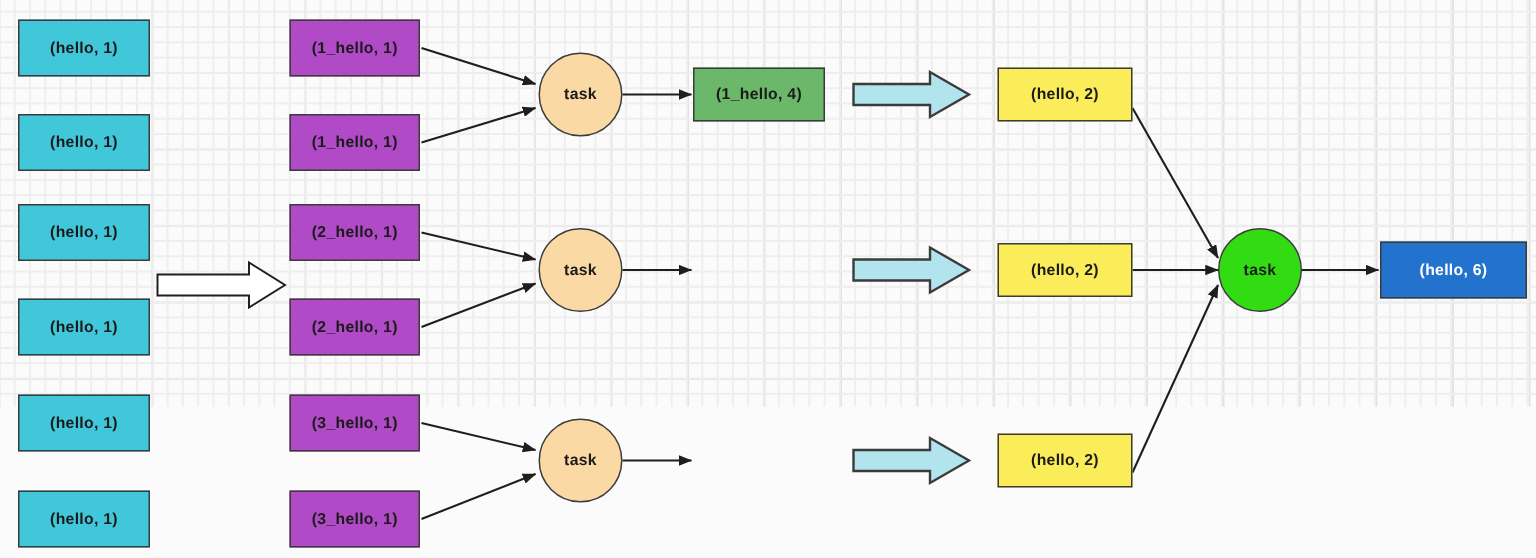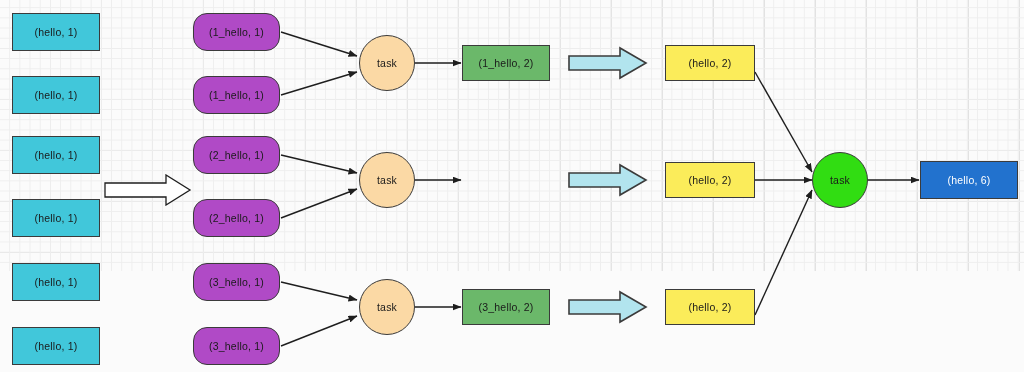--- a/index.html
+++ b/index.html
@@ -22,20 +22,21 @@
       linear-gradient(to right, #eeeeee 1px, transparent 1px),
       linear-gradient(to bottom, #eeeeee 1px, transparent 1px),
       linear-gradient(to right, #e2e2e2 1px, transparent 1px),
       linear-gradient(to bottom, #e2e2e2 1px, transparent 1px);
     background-size:
       10.2px 10.2px,
       10.2px 10.2px,
       51px 51px,
       51px 51px;
     background-position: -1px -3px, -1px -3px, -1px -3px, -1px -3px;
+    font-weight: bold;
   }
   .edges {
     position: absolute;
     left: 0;
     top: 0;
     width: 1024px;
     height: 372px;
     pointer-events: none;
   }
   .node {
@@ -46,21 +47,21 @@
     justify-content: center;
     font-size: 10.5px;
     color: #1a1a1a;
     letter-spacing: 0.2px;
     white-space: nowrap;
   }
   .rect {
     border: 1.6px solid #3b3b3b;
   }
   .rect.cyan   { background: #41c7da; }
-  .rect.purple { background: #b04ac6; border-radius: 14px; }
+  .rect.purple { background: #b04ac6; }
   .rect.green  { background: #6bb86a; }
   .rect.yellow { background: #fbec5a; }
   .rect.blue   { background: #2272ce; }
   .circle {
     border-radius: 50%;
     border: 1.6px solid #3b3b3b;
   }
   .circle.orange { background: #fbd9a5; }
   .circle.brightgreen { background: #31dd12; }
   .bigarrow {
@@ -124,22 +125,21 @@
   <div class="node rect purple" style="left:193px; top:76px;  width:87px; height:38px;">(1_hello, 1)</div>
   <div class="node rect purple" style="left:193px; top:136px; width:87px; height:38px;">(2_hello, 1)</div>
   <div class="node rect purple" style="left:193px; top:199px; width:87px; height:38px;">(2_hello, 1)</div>
   <div class="node rect purple" style="left:193px; top:263px; width:87px; height:38px;">(3_hello, 1)</div>
   <div class="node rect purple" style="left:193px; top:327px; width:87px; height:38px;">(3_hello, 1)</div>
 
   <div class="node circle orange" style="left:359px; top:35px;  width:56px; height:56px;">task</div>
   <div class="node circle orange" style="left:359px; top:152px; width:56px; height:56px;">task</div>
   <div class="node circle orange" style="left:359px; top:279px; width:56px; height:56px;">task</div>
 
-  <div class="node rect green" style="left:462px; top:45px;  width:88px; height:36px;">(1_hello, 2)</div>
-  <div class="node rect green" style="left:462px; top:289px; width:88px; height:36px;">(3_hello, 2)</div>
+  <div class="node rect green" style="left:462px; top:45px;  width:88px; height:36px;">(1_hello, 4)</div>
 
   <svg class="bigarrow" style="left:568px; top:46px;" width="80" height="34" viewBox="0 0 80 34">
     <polygon points="1,10 52,10 52,2 78,17 52,32 52,24 1,24" fill="#b2e4ee" stroke="#3b3b3b" stroke-width="1.6" stroke-linejoin="miter"></polygon>
   </svg>
   <svg class="bigarrow" style="left:568px; top:163px;" width="80" height="34" viewBox="0 0 80 34">
     <polygon points="1,10 52,10 52,2 78,17 52,32 52,24 1,24" fill="#b2e4ee" stroke="#3b3b3b" stroke-width="1.6" stroke-linejoin="miter"></polygon>
   </svg>
   <svg class="bigarrow" style="left:568px; top:290px;" width="80" height="34" viewBox="0 0 80 34">
     <polygon points="1,10 52,10 52,2 78,17 52,32 52,24 1,24" fill="#b2e4ee" stroke="#3b3b3b" stroke-width="1.6" stroke-linejoin="miter"></polygon>
   </svg>

